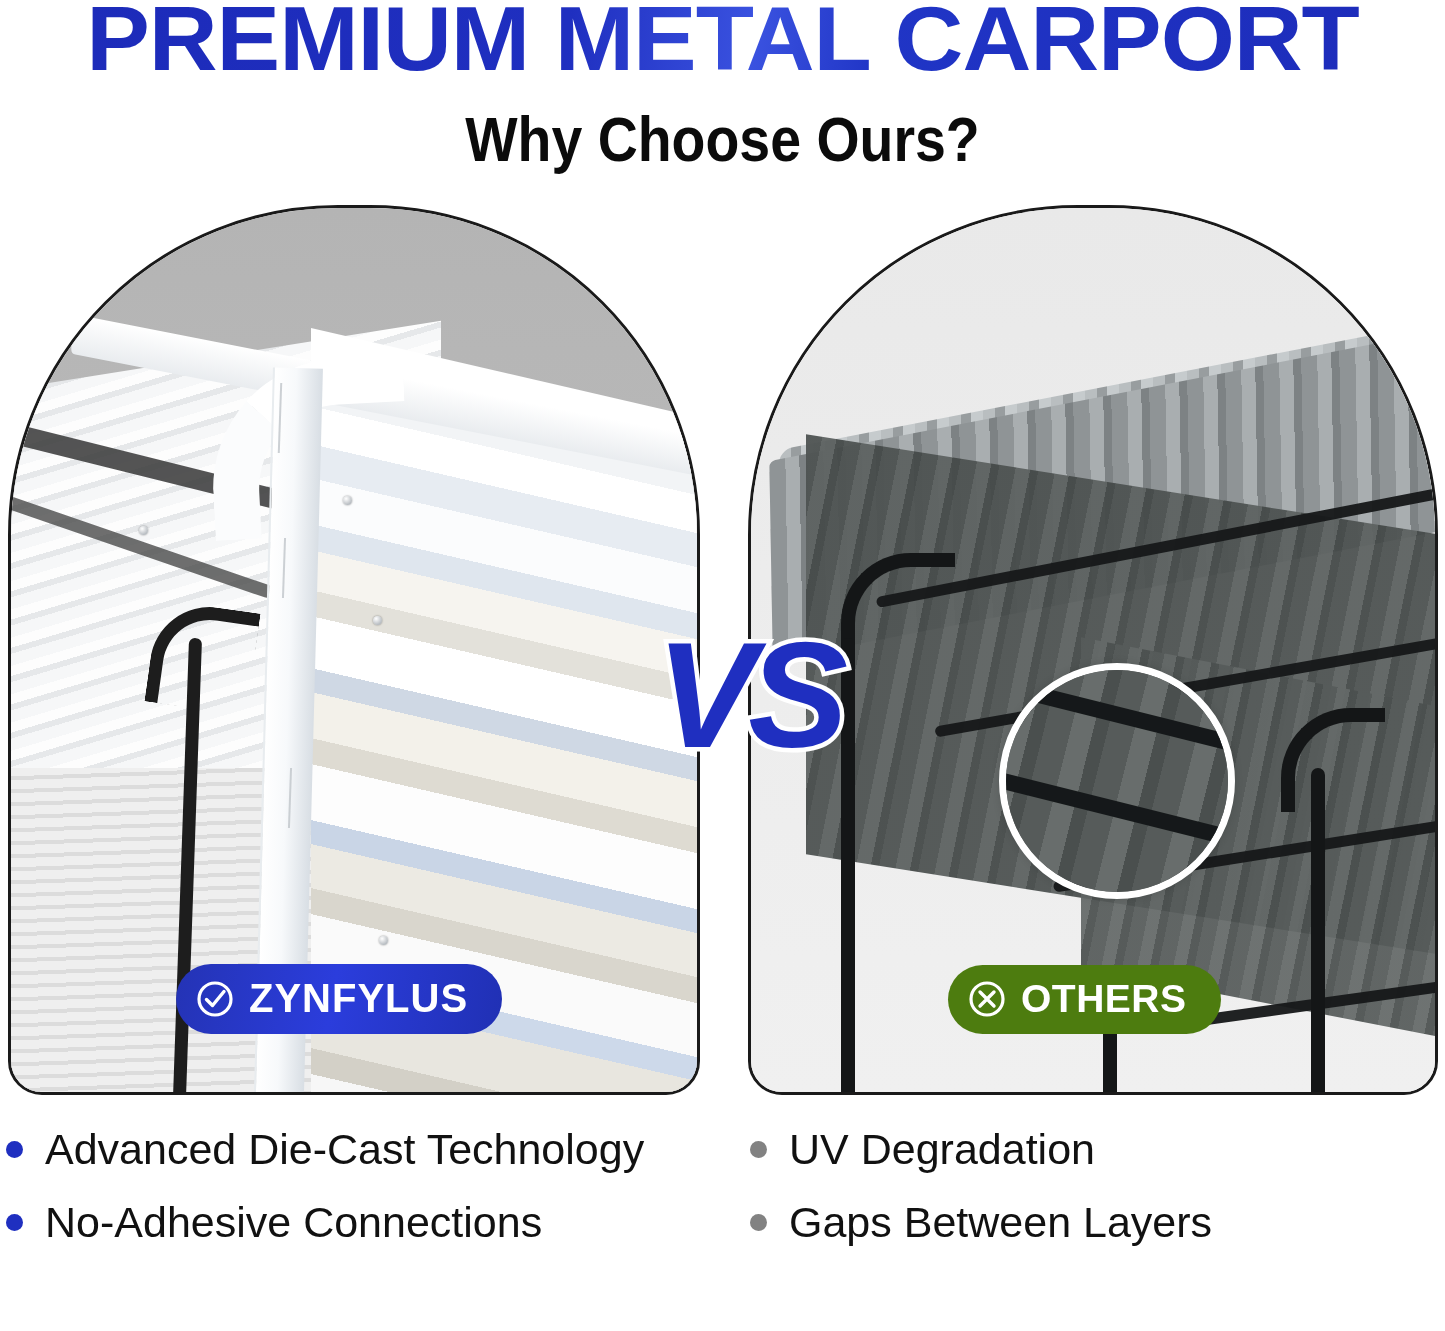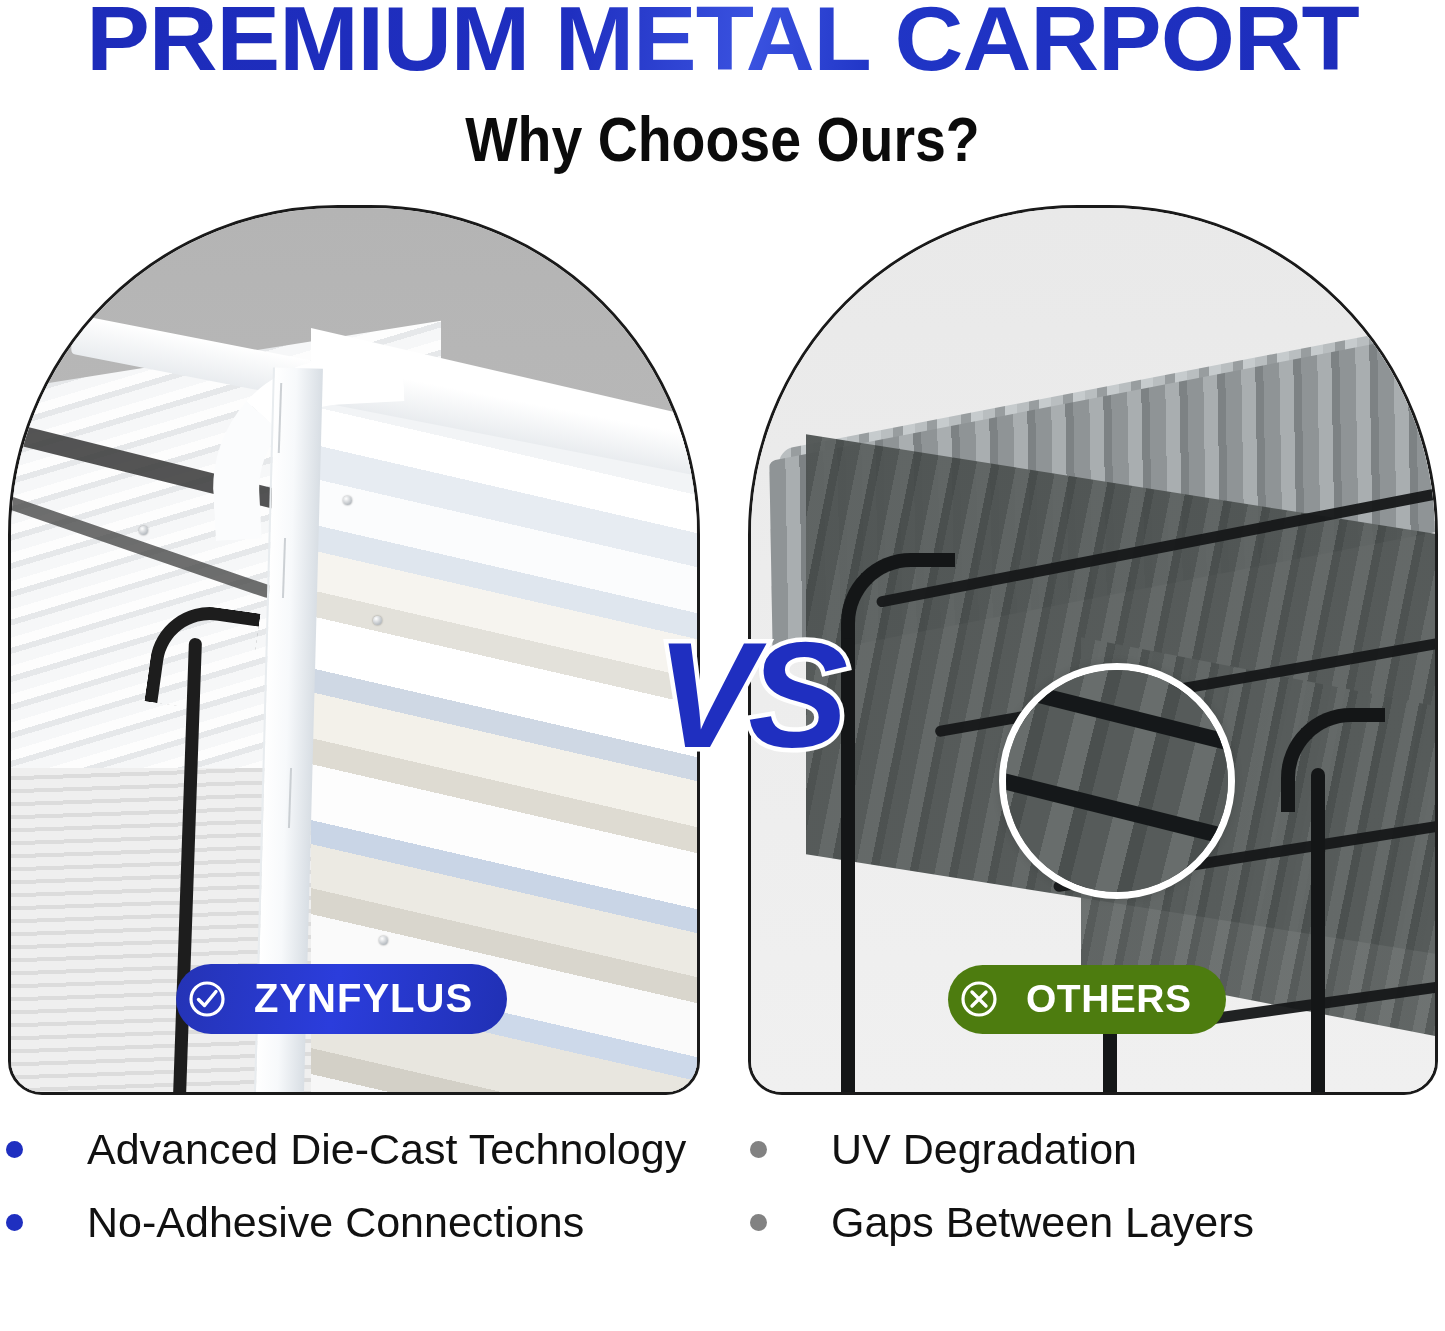--- a/index.html
+++ b/index.html
@@ -291,22 +291,22 @@
     background: #15181a;
     transform: rotate(14deg);
     border-radius: 8px;
   }
 
   
   .badge {
     position: absolute;
     display: flex;
     align-items: center;
-    gap: 26px;
-    padding: 12px 34px 13px 10px;
+    gap: 13px;
+    padding: 12px 34px 13px 18px;
     border-radius: 40px;
     font-weight: 700;
     color: #ffffff;
     white-space: nowrap;
   }
   .badge-zynfylus {
     left: 176px; top: 964px;
     font-size: 40px;
     letter-spacing: 1px;
     background: linear-gradient(100deg,#2433b5 0%,#2b3ddc 48%,#2030b4 100%);
@@ -353,21 +353,20 @@
     width: 17px; height: 17px;
     border-radius: 50%;
   }
   .dot-blue { background: #1f2fc0; }
   .dot-gray { background: #828282; }
   .bullet-text {
     font-family: "Liberation Sans", sans-serif;
     font-size: 43px;
     color: #111111;
     white-space: nowrap;
-    margin-left: 42px;
   }
 </style>
 </head>
 <body>
 
 <div class="headline">PREMIUM METAL CARPORT</div>
 <div class="subhead">Why Choose Ours?</div>
 
 <div class="panel panel-left">
   <div class="sky sky-left"></div>

